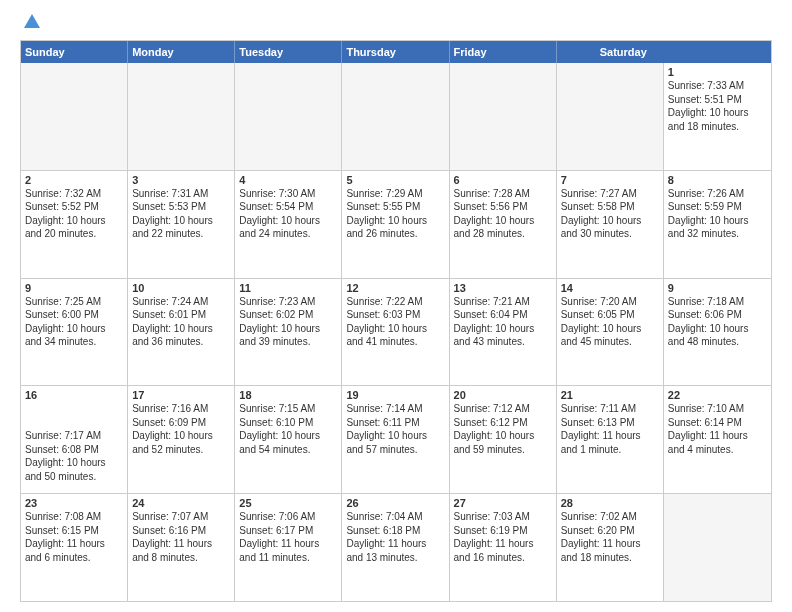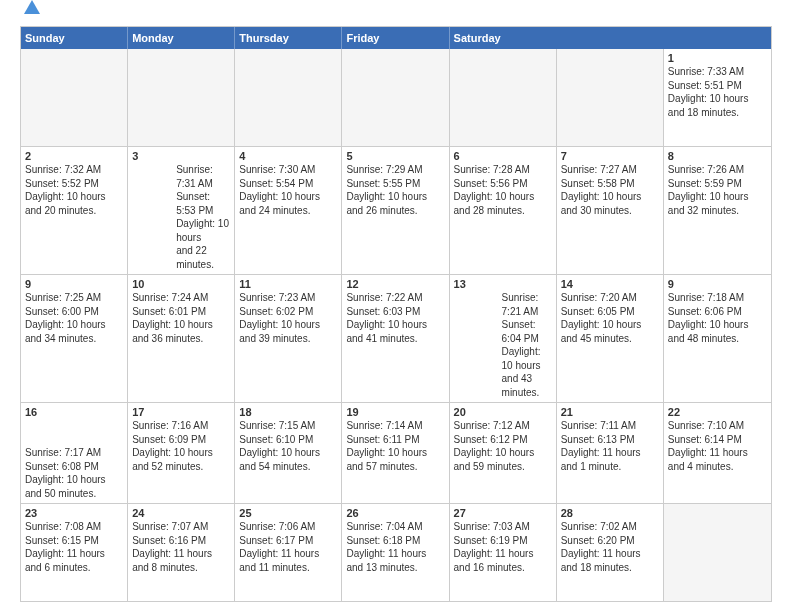--- a/index.html
+++ b/index.html
@@ -6,21 +6,21 @@
     body {
       font-family: Arial, sans-serif;
       background: #fff;
       width: 792px;
       height: 612px;
       overflow: hidden;
     }
     .page {
       width: 792px;
       height: 612px;
-      padding: 2px 20px 10px 20px;
+      padding: 16px 20px 10px 20px;
       display: flex;
       flex-direction: column;
     }
     .header {
       display: flex;
       justify-content: space-between;
       align-items: flex-start;
       margin-bottom: 10px;
     }
     .logo {
@@ -66,21 +66,21 @@
       background: #3a6db5;
     }
     .cal-header-cell {
       color: #fff;
       font-size: 11px;
       font-weight: bold;
       padding: 5px 4px;
       text-align: left;
       border-right: 1px solid rgba(255,255,255,0.3);
     }
-    .cal-header-cell:last-child { border-right: none; }
+    .cal-header-cell:last-child { border-right: none; margin-left: 39px; }
     .cal-body {
       flex: 1;
       display: flex;
       flex-direction: column;
     }
     .cal-row {
       display: grid;
       grid-template-columns: repeat(7, 1fr);
       flex: 1;
       border-top: 1px solid #ccc;
@@ -128,20 +128,21 @@
     <div class="title-block">
       <div class="month-year"></div>
       <div class="location"></div>
     </div>
   </div>
 
   <div class="calendar">
     <div class="cal-header">
     <div class="cal-header-cell">Sunday</div>
         <div class="cal-header-cell">Monday</div>
+        <div class="cal-header-cell">Tuesday</div>
         <div class="cal-header-cell">Thursday</div>
         <div class="cal-header-cell">Friday</div>
         <div class="cal-header-cell">Saturday</div>
       </div>
     <div class="cal-body">
     <div class="cal-row">
           <div class="cal-cell empty"></div>
           <div class="cal-cell empty"></div>
           <div class="cal-cell empty"></div>
           <div class="cal-cell empty"></div>
@@ -158,21 +159,21 @@
         <div class="cal-row">
           <div class="cal-cell">
             <div class="day-num">2</div>
             <div class="day-info" style="white-space: pre-line;">Sunrise: 7:32 AM
 Sunset: 5:52 PM
 Daylight: 10 hours
 and 20 minutes.</div>
           </div>
           <div class="cal-cell">
             <div class="day-num">3</div>
-            <div class="day-info" style="white-space: pre-line; margin-left: 44px;">Sunrise: 7:31 AM
+            <div class="day-info" style="white-space: pre-line;">Sunrise: 7:31 AM
 Sunset: 5:53 PM
 Daylight: 10 hours
 and 22 minutes.</div>
           </div>
           <div class="cal-cell">
             <div class="day-num">4</div>
             <div class="day-info" style="white-space: pre-line;">Sunrise: 7:30 AM
 Sunset: 5:54 PM
 Daylight: 10 hours
 and 24 minutes.</div>
@@ -230,21 +231,21 @@
           </div>
           <div class="cal-cell">
             <div class="day-num">12</div>
             <div class="day-info" style="white-space: pre-line;">Sunrise: 7:22 AM
 Sunset: 6:03 PM
 Daylight: 10 hours
 and 41 minutes.</div>
           </div>
           <div class="cal-cell">
             <div class="day-num">13</div>
-            <div class="day-info" style="white-space: pre-line; margin-left: 48px;">Sunrise: 7:21 AM
+            <div class="day-info" style="white-space: pre-line;">Sunrise: 7:21 AM
 Sunset: 6:04 PM
 Daylight: 10 hours
 and 43 minutes.</div>
           </div>
           <div class="cal-cell">
             <div class="day-num">14</div>
             <div class="day-info" style="white-space: pre-line;">Sunrise: 7:20 AM
 Sunset: 6:05 PM
 Daylight: 10 hours
 and 45 minutes.</div>

